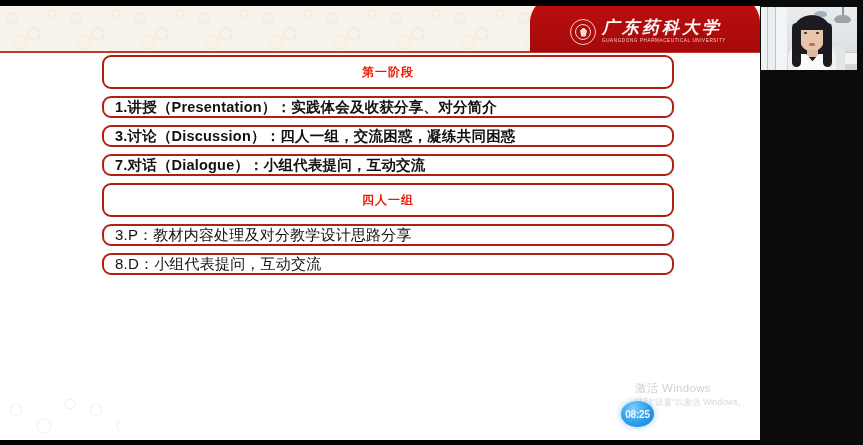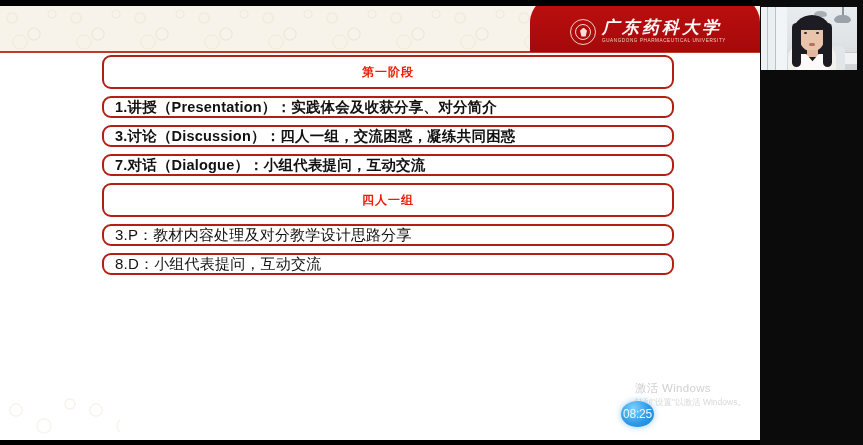--- a/index.html
+++ b/index.html
@@ -220,23 +220,23 @@
     width: 33px;
     height: 26px;
     border-radius: 50%;
     background: radial-gradient(circle at 38% 30%, #7fd0ff 0%, #2b9ae8 55%, #1f7fd0 100%);
     display: flex;
     align-items: center;
     justify-content: center;
     box-shadow: 0 0 6px rgba(60,160,230,.55);
   }
   .time-bubble .t {
-    font-size: 12px;
+    font-size: 10px;
     color: #eaf7ff;
-    font-weight: 400;
+    font-weight: 700;
     letter-spacing: -0.2px;
   }
 
   
   #cam-panel {
     position: absolute;
     left: 760px;
     top: 0;
     width: 103px;
     height: 445px;

